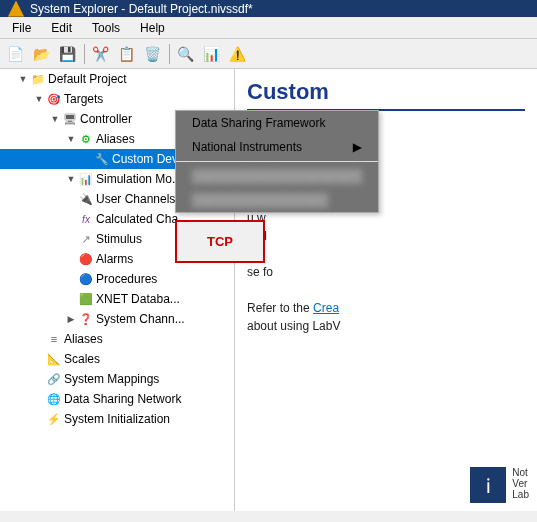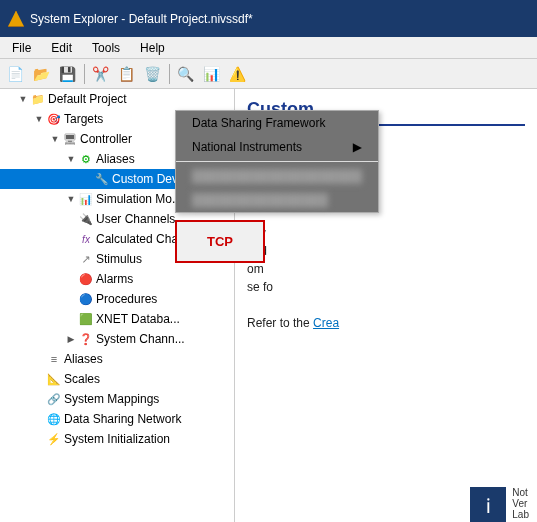--- a/index.html
+++ b/index.html
@@ -10,21 +10,21 @@
       font-size: 12px;
       background: #f0f0f0;
       overflow: hidden;
       position: relative;
     }
 
     
     .title-bar {
       background: #1a3a6b;
       color: white;
-      height: 37px;
+      height: 17px;
       display: flex;
       align-items: center;
       padding: 0 8px;
       gap: 6px;
     }
     .title-bar-icon {
       width: 16px; height: 16px;
       background: #e8a000;
       clip-path: polygon(50% 0%, 100% 100%, 0% 100%);
       border: 1px solid #c07000;
@@ -135,21 +135,21 @@
 
     
     .right-panel {
       flex: 1;
       background: white;
       padding: 10px 12px;
       overflow: hidden;
       position: relative;
     }
     .right-title {
-      font-size: 18px;
+      font-size: 22px;
       font-weight: bold;
       color: #1a3a8f;
       border-bottom: 2px solid #1a3a8f;
       padding-bottom: 4px;
       margin-bottom: 8px;
     }
     .right-body { font-size: 12px; color: #222; line-height: 1.5; }
     .right-bold { font-weight: bold; }
     .right-link { color: #0070c0; text-decoration: underline; cursor: pointer; }
 
@@ -427,20 +427,21 @@
       <br>
       <p>u w</p>
       <p>m d</p>
       <p>om</p>
       <p>se fo</p>
       <br>
       <p>
         <span>Refer to the</span>
         <span class="right-link">Crea</span>
       </p>
+      <p>about using LabV</p>
     </div>
 
     <div class="note-area">
       <div class="note-icon">ℹ</div>
       <div class="note-text">
         <div>Not</div>
         <div>Ver</div>
         <div>Lab</div>
       </div>
     </div>

